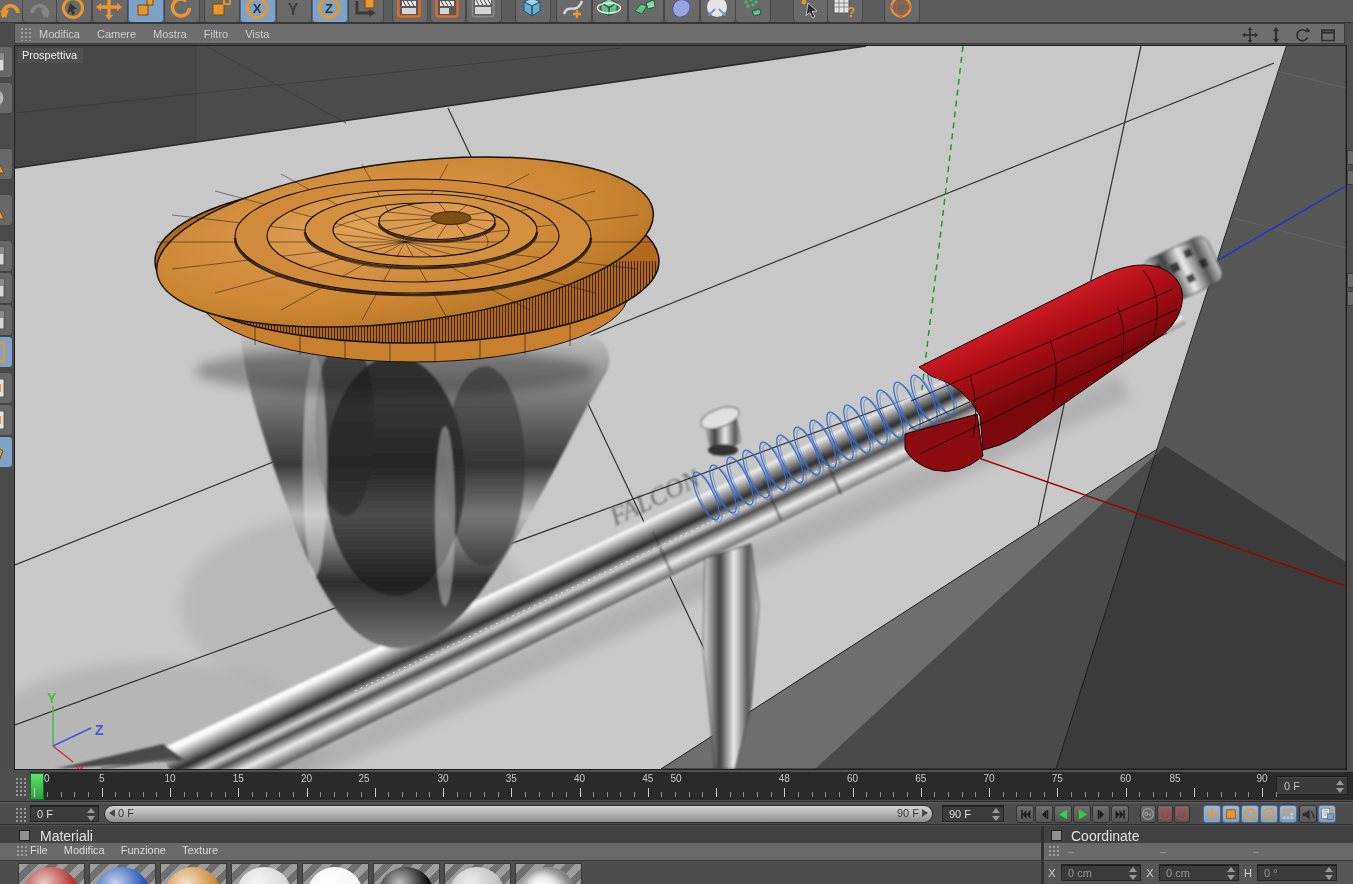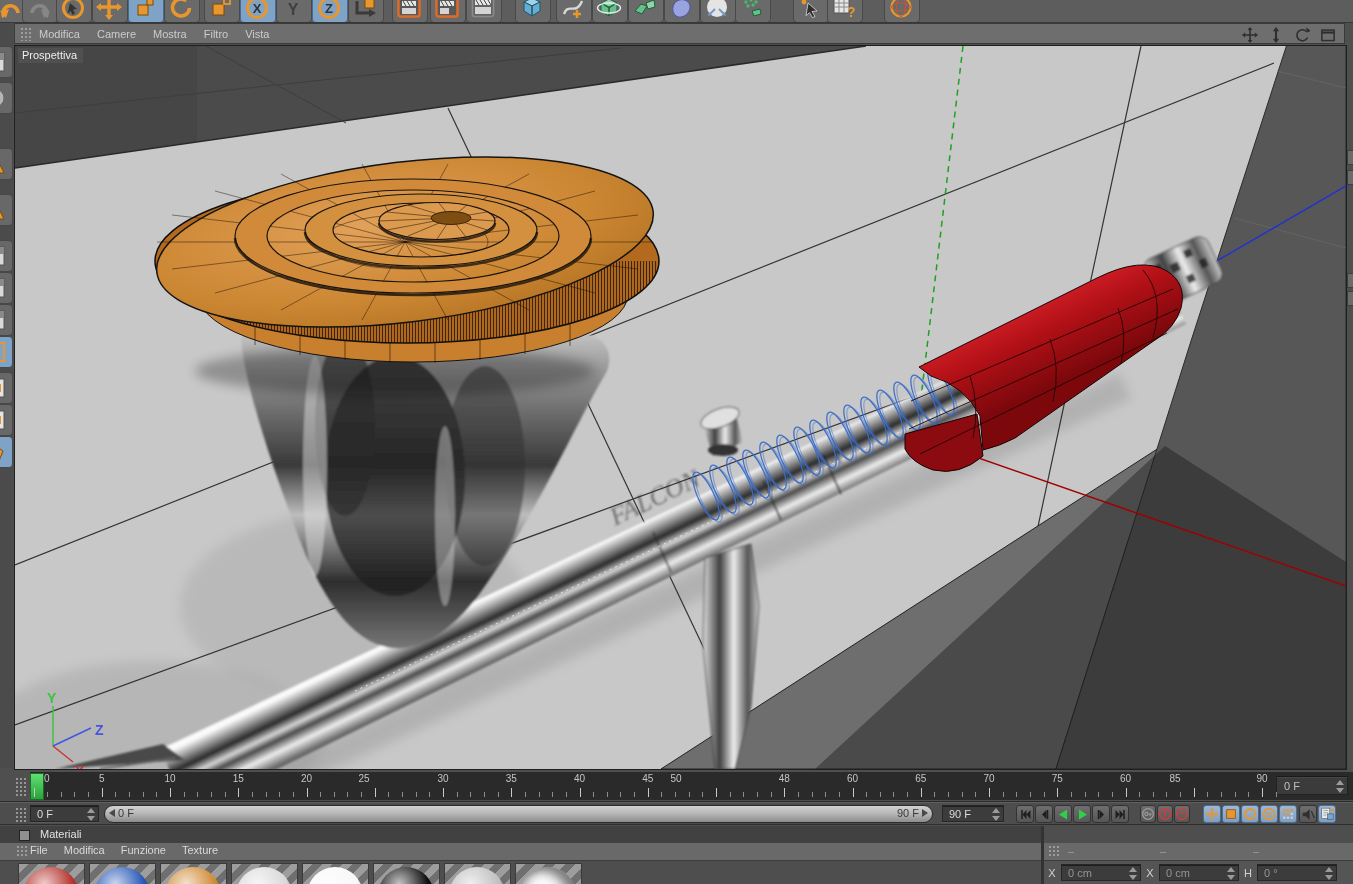--- a/index.html
+++ b/index.html
@@ -67,21 +67,21 @@
   .tri-l{width:0;height:0;border-top:4px solid transparent;border-bottom:4px solid transparent;border-right:6px solid #4a4a4a;}
   .tri-r{width:0;height:0;border-top:4px solid transparent;border-bottom:4px solid transparent;border-left:6px solid #4a4a4a;}
   .btnrow{position:absolute;top:2px;display:flex;gap:1px;}
   .pbtn{width:18px;height:18px;background:linear-gradient(180deg,#6e6e6e,#565656);border:1px solid #333;
     border-radius:3px;box-sizing:border-box;display:flex;align-items:center;justify-content:center;}
   .pbtn.blue{background:linear-gradient(180deg,#9cb8d8,#7d9fc4);border-color:#4c6d90;}
   .pbtn.rec{width:16px;}
   
   .panel-h{position:absolute;left:0;top:0;right:0;height:17px;background:#414141;border-bottom:1px solid #2d2d2d;}
   .panel-h .sq{position:absolute;top:4px;width:9px;height:9px;background:#909090;border:1px solid #232323;}
-  .panel-h .pt{position:absolute;top:2px;font-size:11px;color:#e2e2e2;}
+  .panel-h .pt{position:absolute;top:2px;font-size:14px;color:#e2e2e2;}
   .panel-m{position:absolute;left:0;top:17px;right:0;height:17px;background:#696969;border-bottom:1px solid #3c3c3c;}
   .panel-m .mi{font-size:11px;color:#d8d8d8;}
   #materials-panel{position:absolute;left:0;top:826px;width:1041px;height:58px;background:#4e4e4e;}
   #mat-menu{position:absolute;left:30px;top:1px;display:flex;gap:16px;}
   #mat-grip{left:16px;top:2px;height:12px;}
   #swatches{position:absolute;left:18px;top:37px;display:flex;gap:4px;}
   .swatch{width:65px;height:21px;position:relative;overflow:hidden;border:1px solid #3a3a3a;
     background:repeating-linear-gradient(135deg,#9d9d9d 0 7px,#6f6f6f 7px 14px);}
   .sphere{position:absolute;left:4px;top:3px;width:56px;height:56px;border-radius:50%;}
   #panel-divider{position:absolute;left:1041px;top:826px;width:3px;height:58px;background:#333;}
@@ -867,20 +867,24 @@
         </div>
         <div class="swatch">
           <div class="sphere" style="background: radial-gradient(circle at 38% 30%, rgb(250, 250, 250), rgb(233, 233, 233) 55%, rgb(128, 128, 128) 92%); box-shadow: rgba(40, 40, 40, 0.55) -8px 4px 10px inset, rgba(120, 120, 120, 0.5) 6px -4px 8px inset;"></div>
         </div>
       </div>
   </div>
 
   <div id="panel-divider"></div>
 
   <div id="coordinates-panel">
+    <div class="panel-h">
+      <span class="sq" style="left:7px"></span>
+      <span class="pt" style="left:27px">Coordinate</span>
+    </div>
     <div class="panel-m">
       <div class="grip" id="coord-grip"></div>
       <span class="dash" style="left:24px">–</span>
       <span class="dash" style="left:116px">–</span>
       <span class="dash" style="left:209px">–</span>
     </div>
     <div id="coord-fields">
         <span class="cf-label">X</span>
         <div class="cf">0 cm<span class="spin" style="top: 2px;"></span></div>
         <span class="cf-label">X</span>

